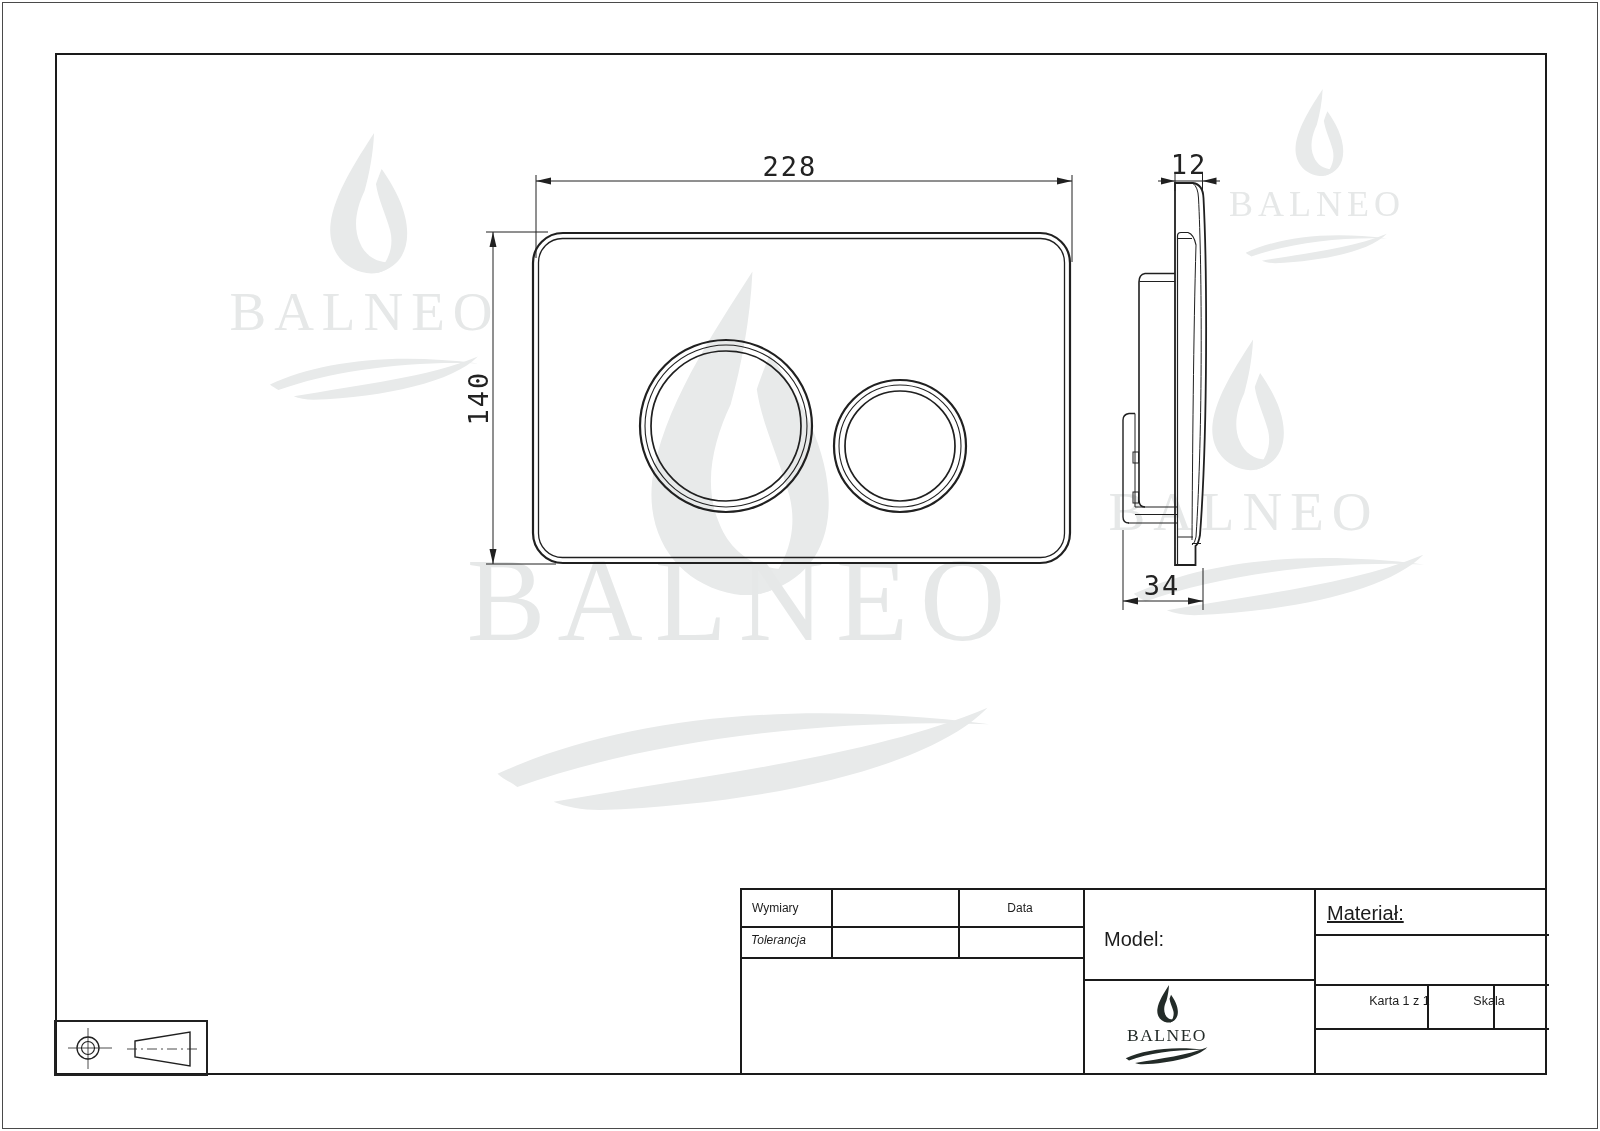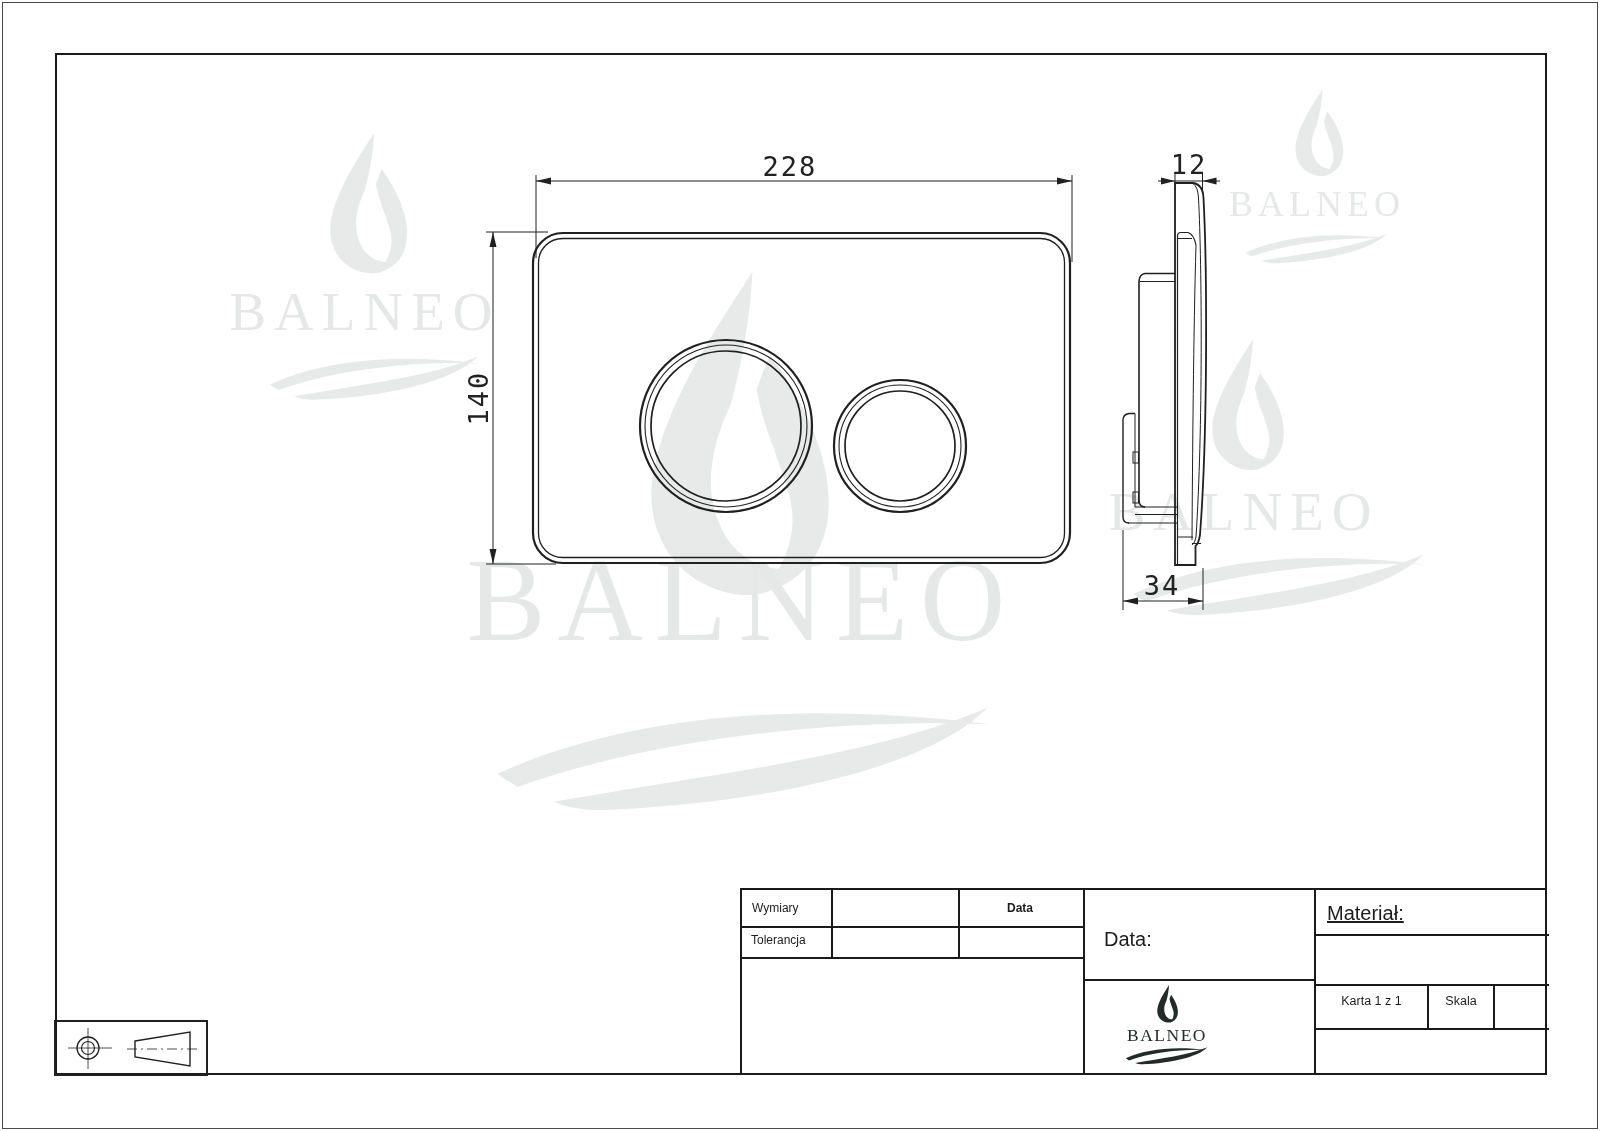--- a/index.html
+++ b/index.html
@@ -11,21 +11,21 @@
   .wm-text{fill:#e6e8e8;font-family:"Liberation Serif", serif;}
   .ln{stroke:#202020;fill:none;}
   .dimtxt{fill:#222222;font-family:"DejaVu Sans Mono", monospace;font-size:27px;letter-spacing:2px;}
   .arrow{fill:#202020;stroke:none;}
   
   .titleblock{position:absolute;left:740px;top:888px;width:807px;height:187px;
               border:2px solid #1a1a1a;box-sizing:border-box;background:transparent;}
   .tb-line{position:absolute;background:#1a1a1a;}
   .tb-label{position:absolute;font-size:12px;color:#1c1c1c;white-space:nowrap;}
   .tb-label-lg{position:absolute;font-size:20px;color:#1c1c1c;white-space:nowrap;}
-  .tb-label-sm{position:absolute;font-size:12.5px;color:#1c1c1c;white-space:nowrap;text-align:center;}
+  .tb-label-sm{position:absolute;font-size:12.5px;color:#1c1c1c;white-space:nowrap;text-align:center;margin-left:28px;}
   .logo-wrap{position:absolute;left:382px;top:94px;width:86px;height:86px;}
 </style>
 </head>
 <body>
 
 <div class="page">
   <div class="outer-border"></div>
   <div class="frame"></div>
 
   <svg class="art" viewBox="0 0 1600 1131">
@@ -164,23 +164,23 @@
     <div class="tb-line" style="left:685px;top:95px;width:2px;height:44px;"></div>
     <div class="tb-line" style="left:751px;top:95px;width:2px;height:44px;"></div>
     <div class="tb-line" style="left:0;top:36px;width:343px;height:2px;"></div>
     <div class="tb-line" style="left:0;top:67px;width:343px;height:2px;"></div>
     <div class="tb-line" style="left:341px;top:89px;width:233px;height:2px;"></div>
     <div class="tb-line" style="left:572px;top:44px;width:235px;height:2px;"></div>
     <div class="tb-line" style="left:572px;top:94px;width:235px;height:2px;"></div>
     <div class="tb-line" style="left:572px;top:138px;width:235px;height:2px;"></div>
 
     <div class="tb-label" style="left:10px;top:11px;">Wymiary</div>
-    <div class="tb-label" style="left:9px;top:43px;">Tolerancja</div>
-    <div class="tb-label" style="left:218px;top:11px;width:120px;text-align:center;font-weight:bold;">Data</div>
-    <div class="tb-label-lg" style="left:362px;top:38px;">Data:</div>
+    <div class="tb-label" style="left:9px;top:43px;font-style:italic;">Tolerancja</div>
+    <div class="tb-label" style="left:218px;top:11px;width:120px;text-align:center;">Data</div>
+    <div class="tb-label-lg" style="left:362px;top:38px;">Model:</div>
     <div class="tb-label-lg" style="left:585px;top:12px;text-decoration:underline;">Materiał:</div>
     <div class="tb-label-sm" style="left:574px;top:104px;width:111px;">Karta 1 z 1</div>
     <div class="tb-label-sm" style="left:687px;top:104px;width:64px;">Skala</div>
 
     <div class="logo-wrap">
       <svg viewBox="0 0 86 86" width="86" height="86">
         <g style="color:#232b28">
           <use href="#leaf-shape" x="30" y="1" width="26" height="38"></use>
           <text x="43" y="57" text-anchor="middle" fill="#232b28" letter-spacing="1.5" style="font-family:'Liberation Serif', serif;font-size:17.5px;">BALNEO</text>
           <use href="#wave-shape" x="1" y="60" width="84" height="22"></use>

